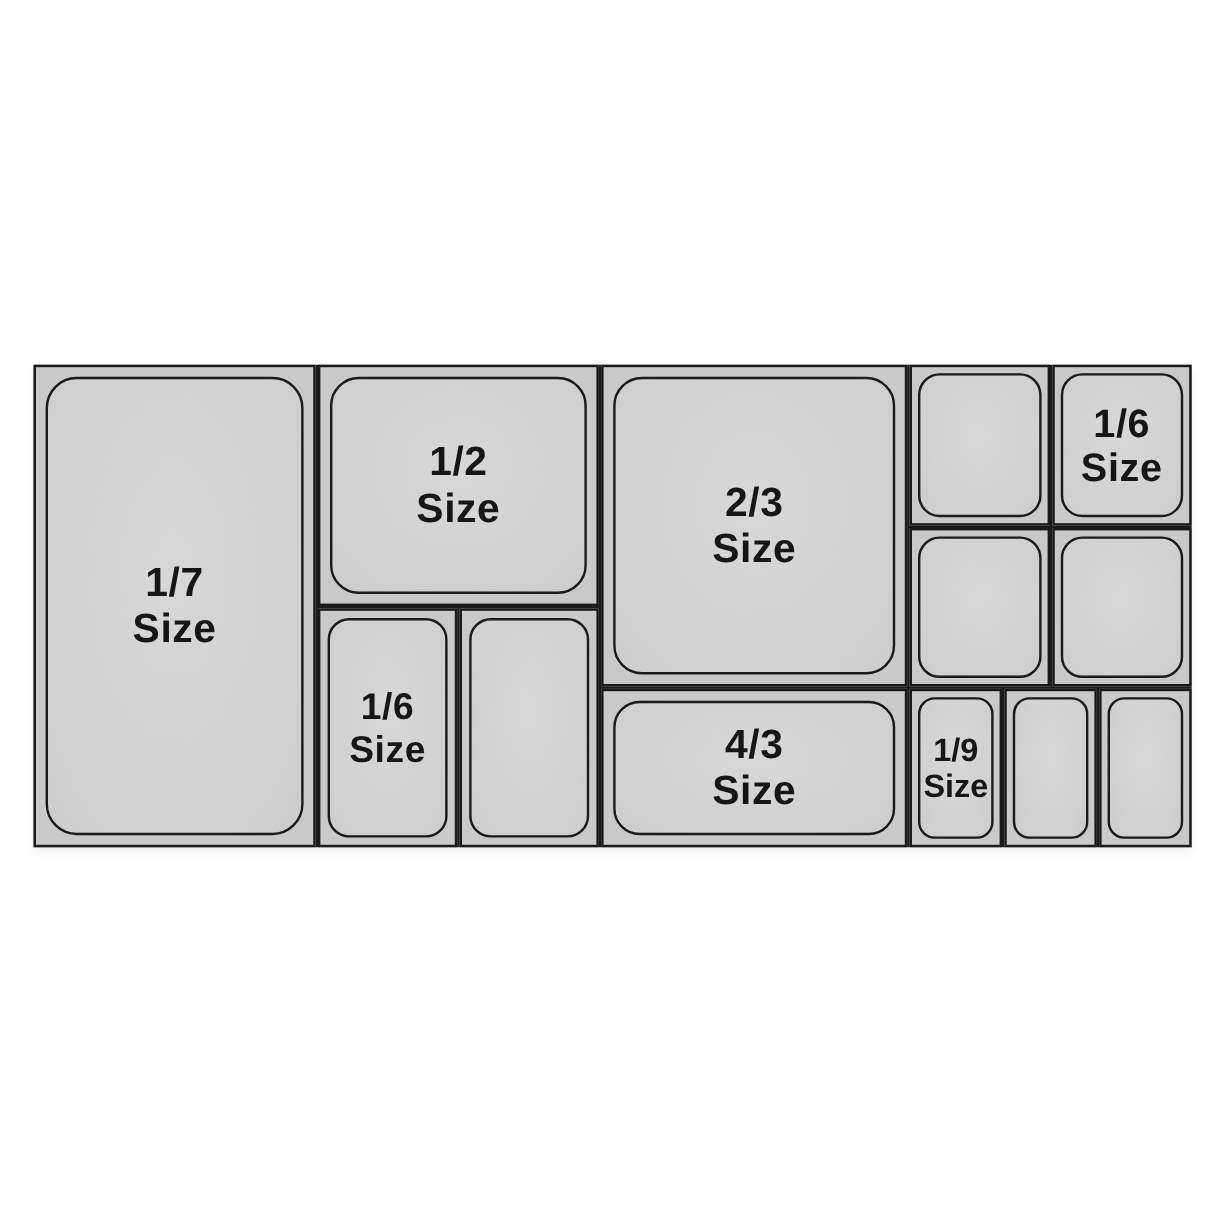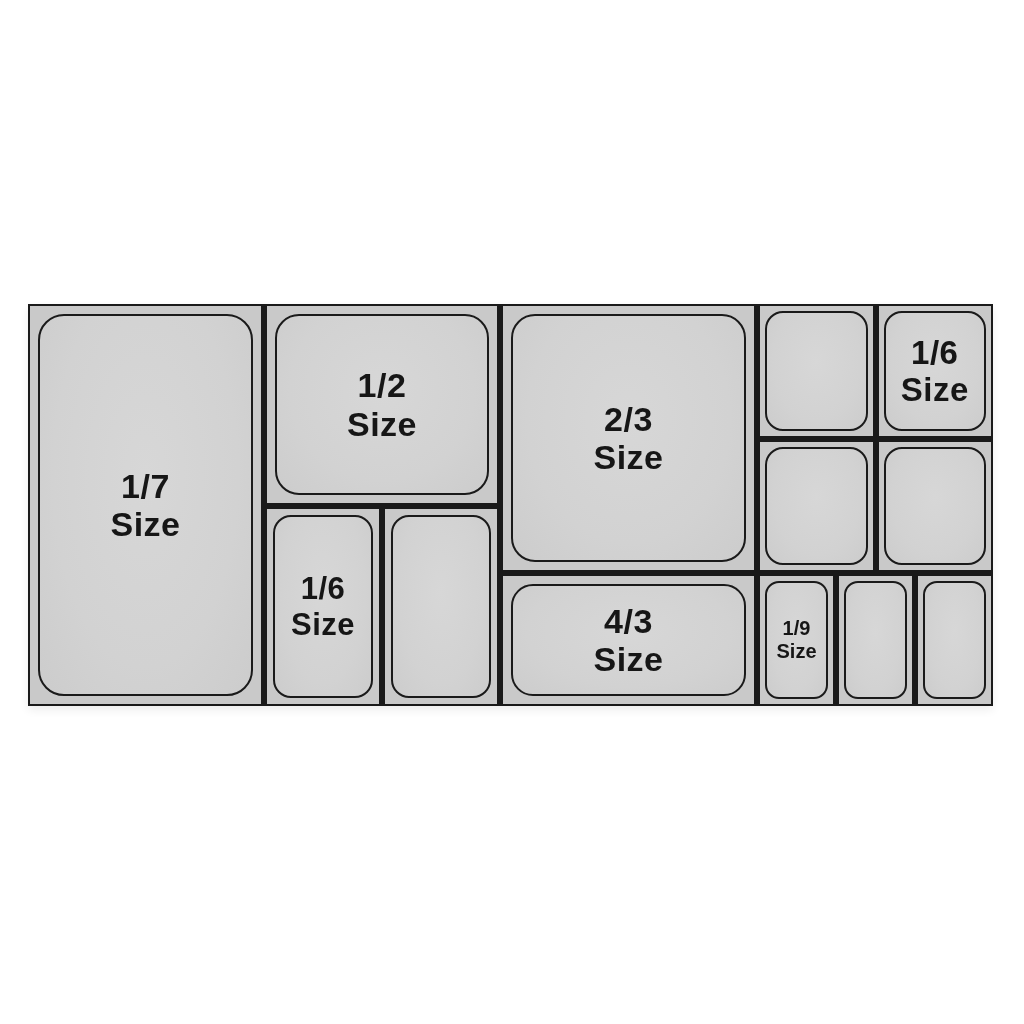--- a/index.html
+++ b/index.html
@@ -59,21 +59,21 @@
     position: relative; z-index: 1;
     text-align: center;
     font-weight: bold;
     line-height: 1.13;
     color: var(--label-text);
     letter-spacing: 0.5px;
   }
   .lbl.big   { font-size: 34px; }
   .lbl.mid   { font-size: 31px; }
   .lbl.six   { font-size: 33px; }
-  .lbl.small { font-size: 20px; letter-spacing: 0px; }
+  .lbl.small { font-size: 27px; letter-spacing: 0px; }
 </style>
 </head>
 <body>
 
 <div class="canvas">
   <div class="diagram">
 
     <div class="cell">
       <div class="pan xl"></div>
       <div class="lbl big">

